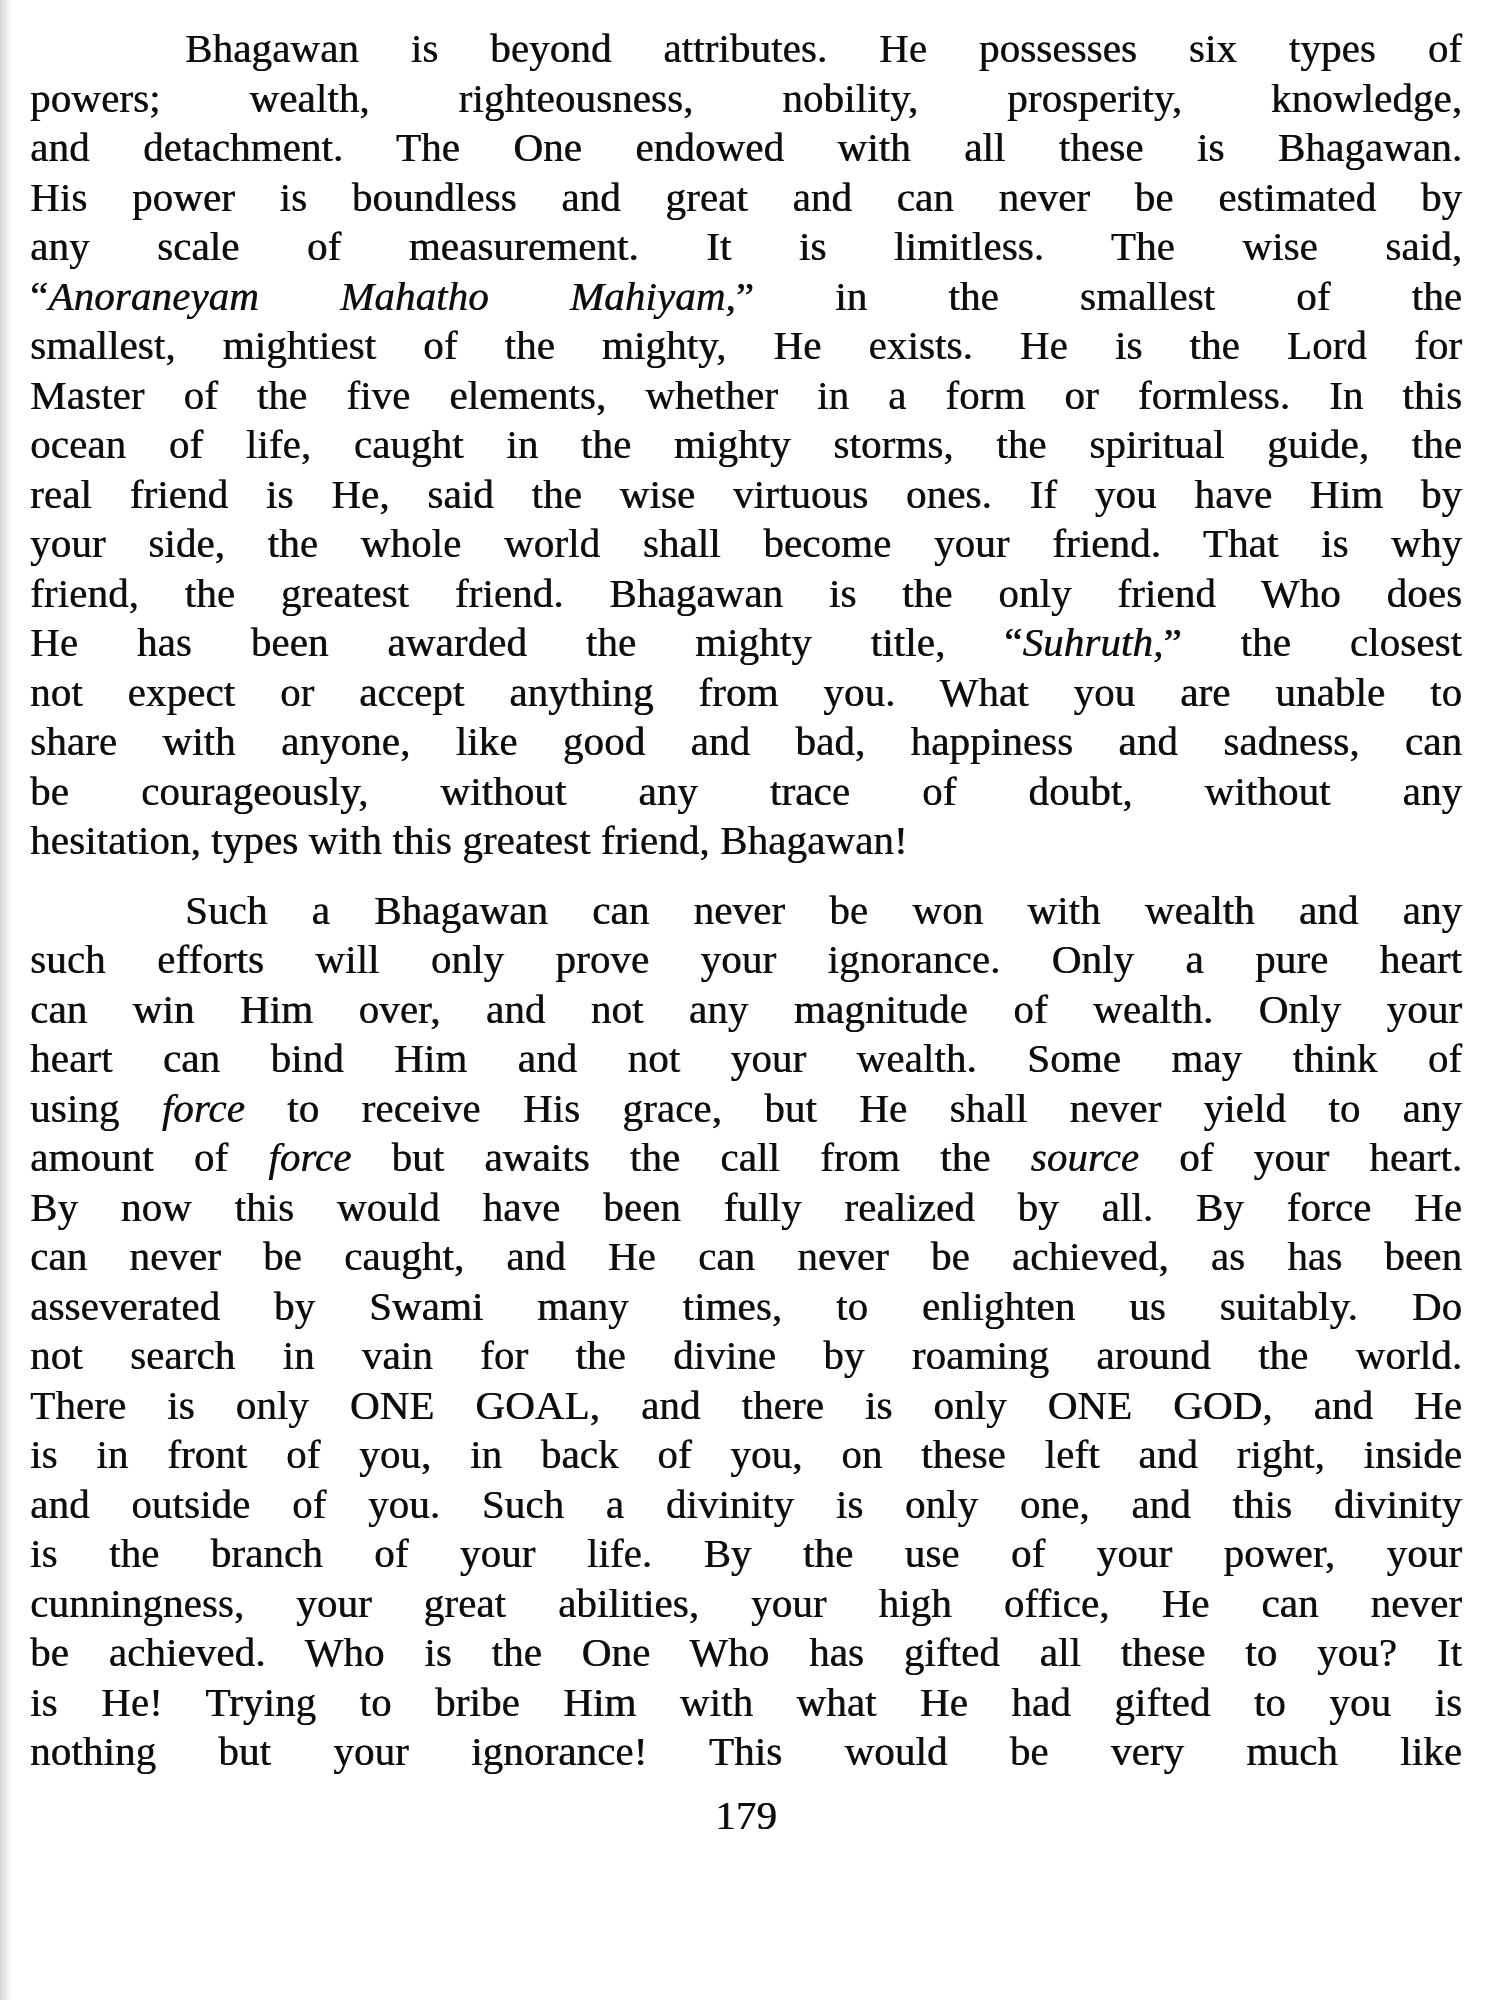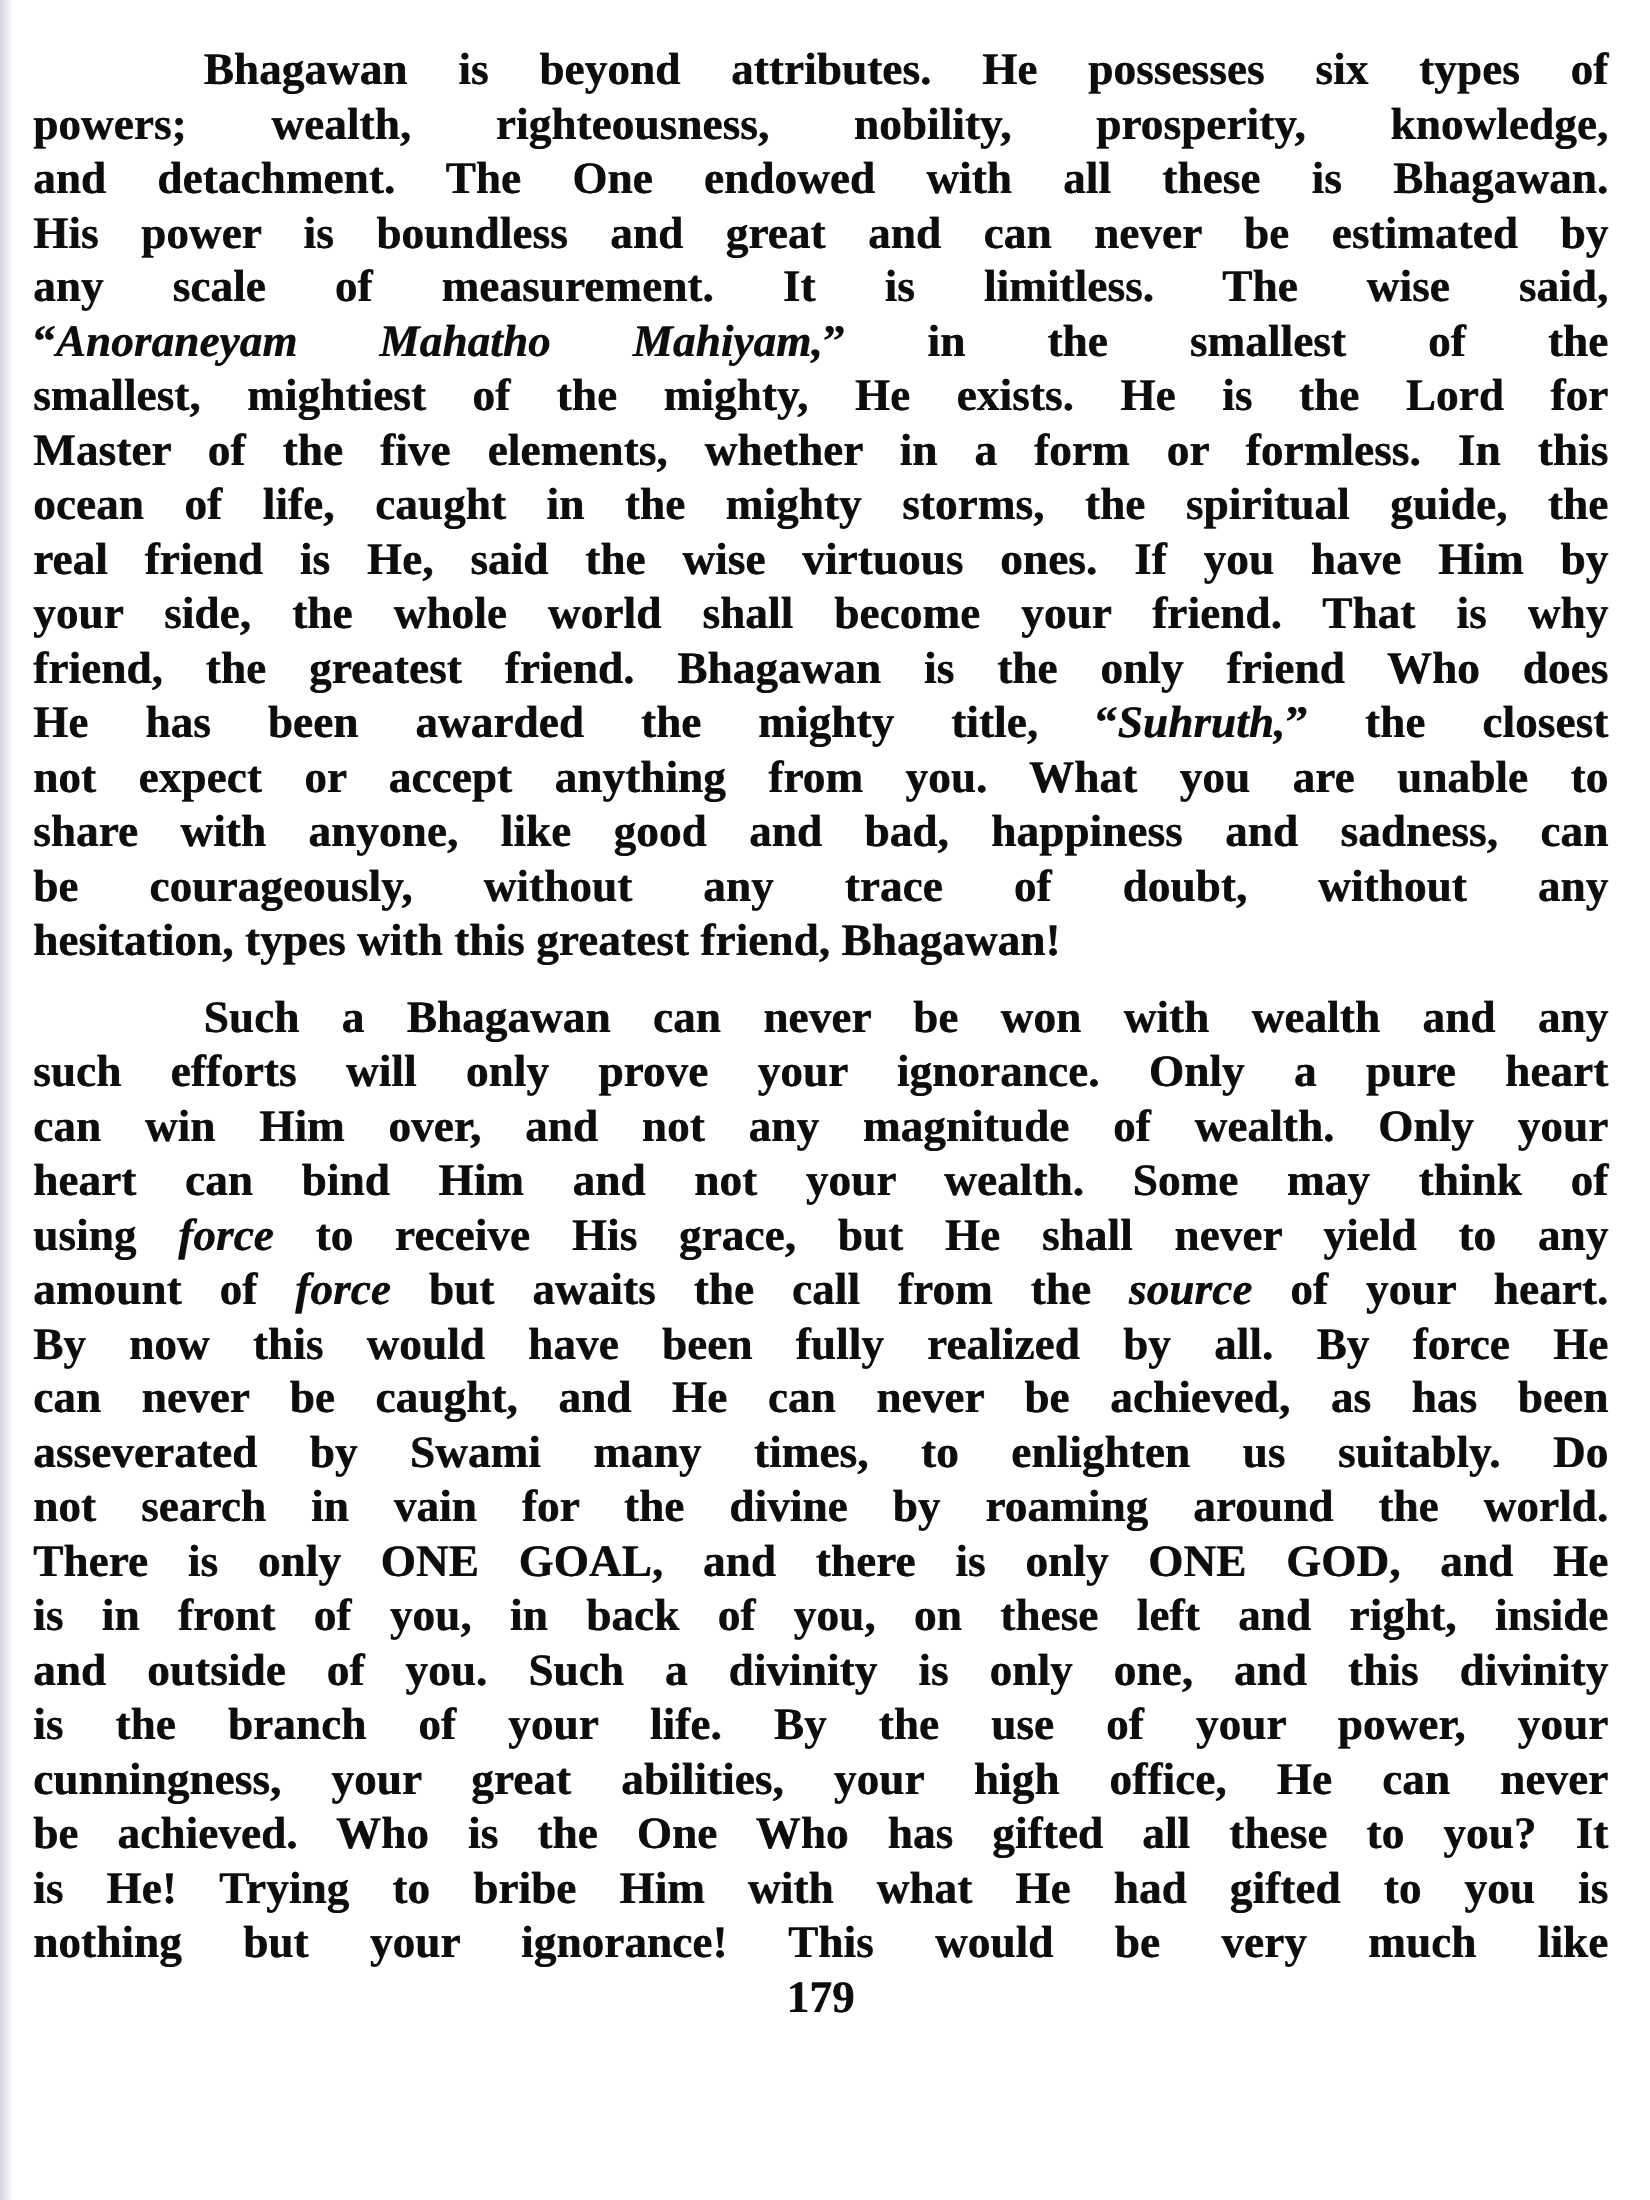--- a/index.html
+++ b/index.html
@@ -22,38 +22,38 @@
     left: 0; top: 0; bottom: 0;
     width: 12px;
     background: linear-gradient(to right, rgba(178,175,190,0.55), rgba(178,175,190,0.0));
     pointer-events: none;
   }
   .content {
     position: absolute;
     left: 0; top: 0;
     width: 100%;
     box-sizing: border-box;
-    padding: 38px 38px 0 30px;
+    padding: 24px 38px 0 30px;
     font-size: 41px;
     line-height: 49.5px;
     text-shadow: 0.6px 0 0 rgba(10,10,10,0.85);
     letter-spacing: 0.1px;
-    font-weight: bold;
   }
   .paragraph { margin: 0; }
   .paragraph + .paragraph { margin-top: 20px; }
   .line {
     text-align: justify;
     text-align-last: justify;
     white-space: normal;
   }
   .line.indent { text-indent: 155px; }
   .line.last { text-align-last: left; }
   .line i { font-style: italic; }
   .page-number {
+    margin-top: 14px;
     text-align: center;
     text-align-last: center;
     font-size: 41px;
     line-height: 49.5px;
   }
 </style>
 </head>
 <body>
 
 <div class="page">

